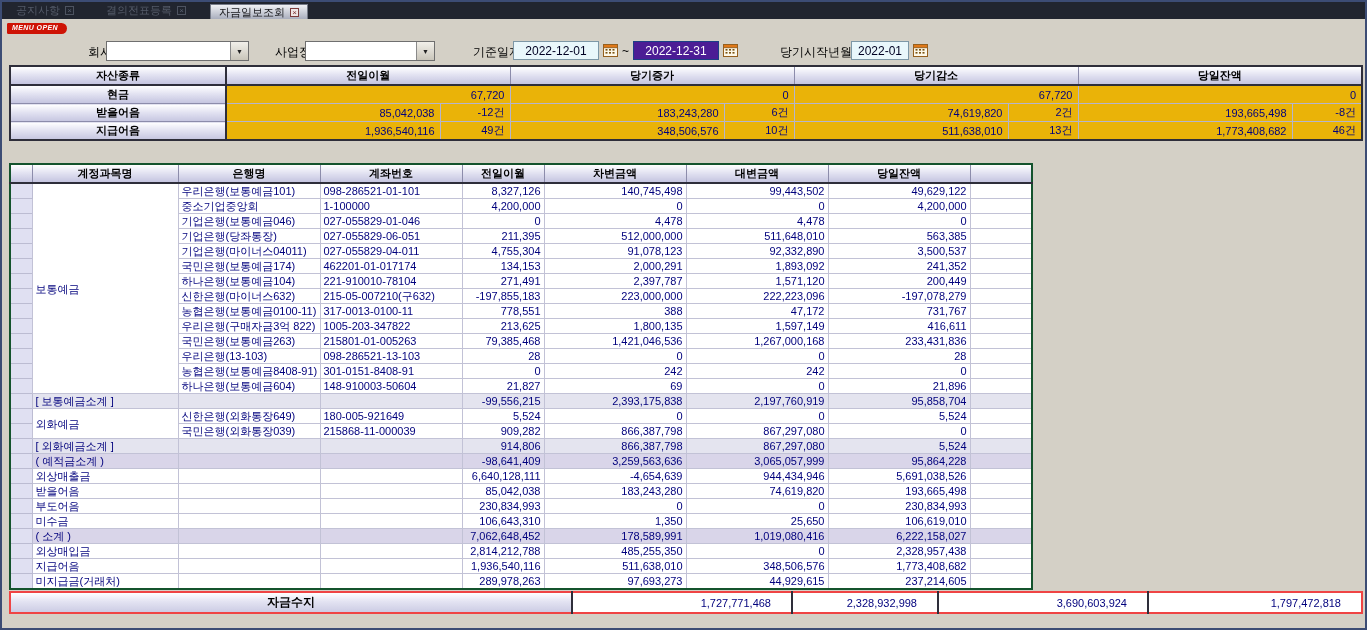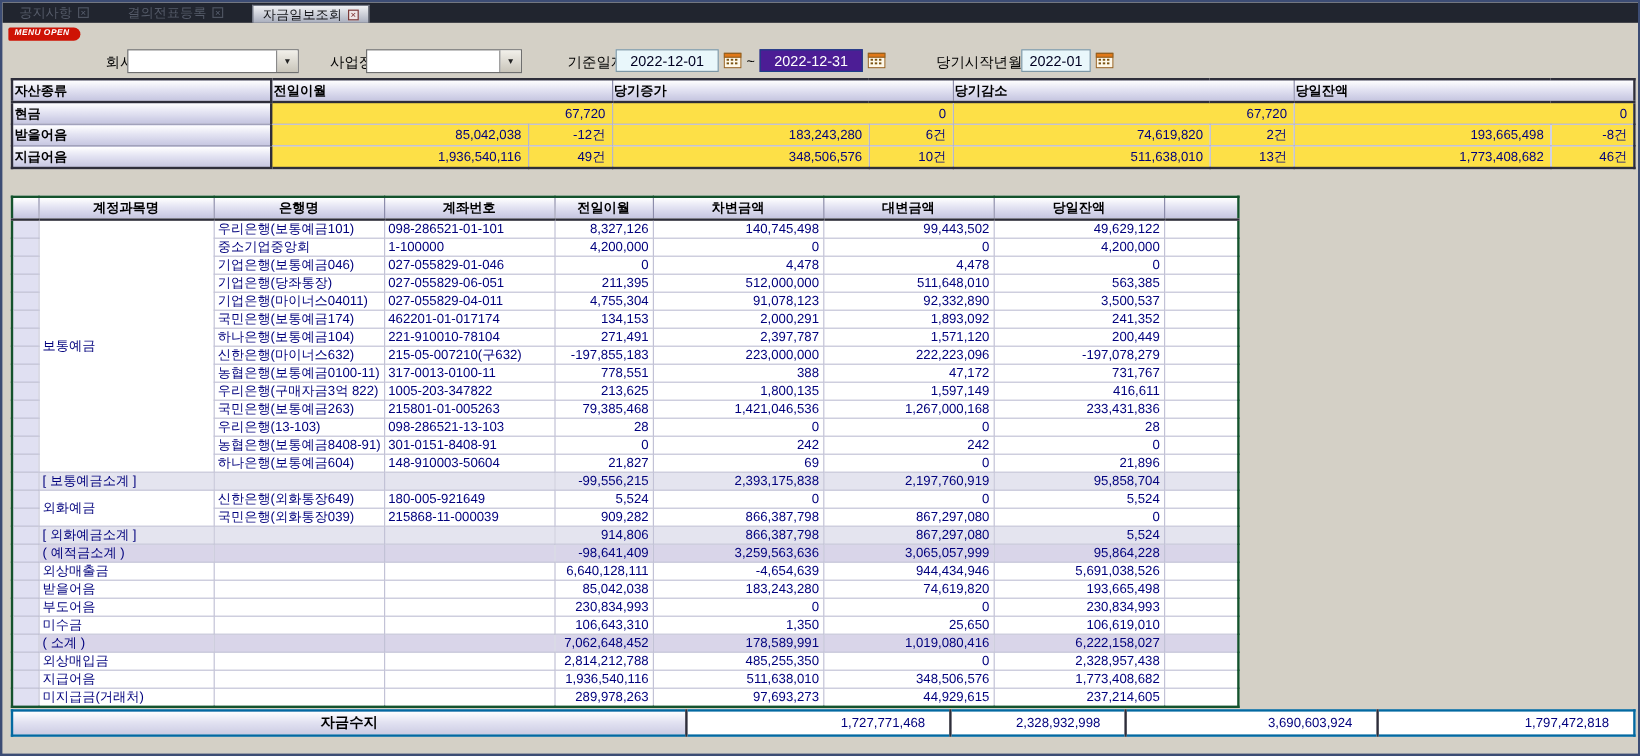--- a/index.html
+++ b/index.html
@@ -21,36 +21,36 @@
   .selectbox .arrow{width:17px;background:linear-gradient(#f2f0ea,#c9c5ba);border-left:1px solid #8a8a8a;display:flex;align-items:center;justify-content:center;font-size:7px;color:#222;}
   .datebox{position:absolute;top:2px;height:19px;box-sizing:border-box;border:1px solid #7d97a6;background:#e9f7fb;color:#002;display:flex;align-items:center;justify-content:center;font-size:12px;cursor:text;}
   .datebox.selected{background:#4c1d95;border-color:#1d3f86;color:#fff;}
   .tilde{position:absolute;top:5px;font-size:12px;color:#000;}
   .calicon{position:absolute;top:4px;width:15px;height:14px;cursor:pointer;}
 
   table{border-collapse:collapse;table-layout:fixed;}
   th,td{box-sizing:border-box;}
 
   .summary{position:absolute;left:7px;top:63px;width:1352px;border:2px solid #2e2e3a;background:#fff;}
-  .summary th{background:linear-gradient(#ffffff 0%,#e3e3f2 45%,#c5c5e0 100%);border:1px solid #8c8cab;height:18px;font-size:11px;font-weight:bold;color:#000;text-align:left;white-space:nowrap;overflow:hidden;}
+  .summary th{background:linear-gradient(#ffffff 0%,#e3e3f2 45%,#c5c5e0 100%);border:1px solid #8c8cab;height:18px;font-size:11px;font-weight:bold;color:#000;text-align:center;white-space:nowrap;overflow:hidden;}
   .summary thead th{border-bottom:2px solid #2e2e3a;}
   .summary th.rowlbl{border-right:2px solid #2e2e3a;}
-  .summary td{background:#fde047;border:1px solid #b5b5cd;height:18px;font-size:11px;color:#00007d;text-align:right;padding:0 5px 0 2px;white-space:nowrap;overflow:hidden;}
+  .summary td{background:#eab308;border:1px solid #b5b5cd;height:18px;font-size:11px;color:#00007d;text-align:right;padding:0 5px 0 2px;white-space:nowrap;overflow:hidden;}
 
   .detail{position:absolute;left:7px;top:161px;width:1022px;border:2px solid #14532d;background:#fff;padding-left:20px;}
   .detail th{background:linear-gradient(#ffffff 0%,#e3e3f2 45%,#c5c5e0 100%);border:1px solid #8c8cab;border-bottom:2px solid #2e2e3a;height:17px;font-size:11px;font-weight:bold;color:#000;text-align:center;white-space:nowrap;overflow:hidden;}
   .detail td{background:#fff;border:1px solid #c2c2d6;height:15px;line-height:14px;font-size:11px;color:#00007d;padding:0 3px;white-space:nowrap;overflow:hidden;}
   .detail td.ind{background:#e0e0f2;border-color:#bcbcd2;cursor:pointer;}
   .detail td.num{text-align:right;}
   .detail td.acc{vertical-align:middle;background:#fff;}
   .detail tr.subtotal td{background:#e4e4ef;}
   .detail tr.total td{background:#d9d5e9;}
   .detail tr.subtotal td.ind,.detail tr.total td.ind{background:#e0e0f2;}
 
-  .footerbar{position:absolute;left:7px;top:589px;width:1352px;border:2px solid #0369a1;background:#fff;}
+  .footerbar{position:absolute;left:7px;top:589px;width:1352px;border:2px solid #ef4444;background:#fff;}
   .footerbar th{background:linear-gradient(#ffffff 0%,#e3e3f2 45%,#cccce4 100%);border:1px solid #8c8cab;border-right:2px solid #2e2e3a;height:19px;font-size:12px;font-weight:bold;color:#000;text-align:center;}
   .footerbar td{background:#fff;border:1px solid #2e2e3a;border-left-width:2px;height:19px;font-size:11px;color:#00007d;text-align:right;padding-right:20px;white-space:nowrap;}
 </style>
 </head>
 <body>
 
 <div class="window">
 
   <div class="tabbar">
       <div class="tab">

